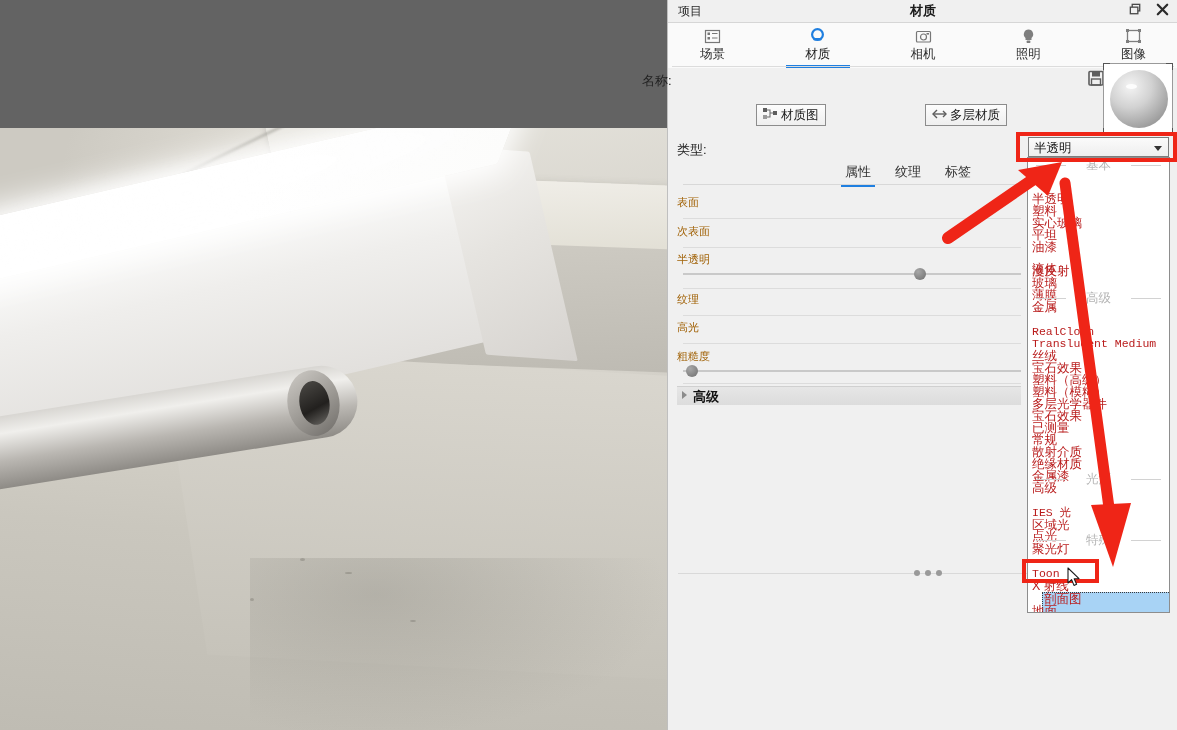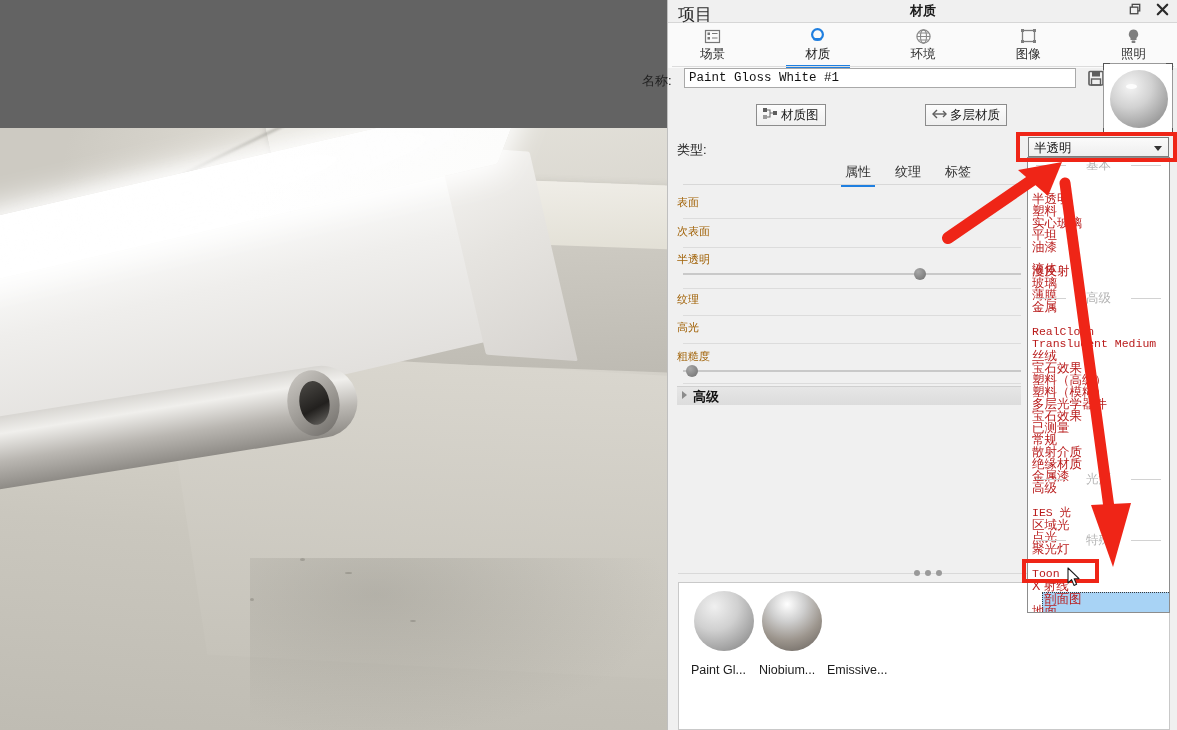--- a/index.html
+++ b/index.html
@@ -58,21 +58,21 @@
   #rod .end{position:absolute;left:350px;top:3px;width:52px;height:66px;border-radius:50%;
     background:linear-gradient(150deg,#cfccc7,#9b9893 55%,#6e6b67);}
   #rod .hole{position:absolute;left:362px;top:14px;width:30px;height:44px;border-radius:50%;
     background:linear-gradient(160deg,#4c4a46,#22201e 60%,#6a6864);}
 
   
   #panel{position:absolute;left:667px;top:0;width:510px;height:730px;background:#f0f0f0;
     border-left:1px solid #bfbfbf;}
   
   #titlebar{position:relative;height:22px;background:#f0f0f0;border-bottom:1px solid #d6d6d6;}
-  #title-left{position:absolute;left:10px;top:3px;font-size:17px;color:#2b2b2b;}
+  #title-left{position:absolute;left:10px;top:3px;font-size:12px;color:#2b2b2b;}
   #title-center{position:absolute;left:0;right:0;top:2px;text-align:center;font-size:13px;font-weight:bold;color:#1b1b1b;}
   #title-btns{position:absolute;right:8px;top:2px;display:flex;gap:12px;align-items:center;}
   .tb-icon{width:15px;height:15px;display:block;}
 
   
   #tabs{position:relative;height:45px;background:#fafafa;display:flex;gap:16px;}
   .tab{flex:1;position:relative;display:flex;flex-direction:column;align-items:center;
     justify-content:flex-start;padding-top:3px;cursor:default;}
   .tab .ico{height:20px;display:flex;align-items:center;justify-content:center;}
   .tab .lbl{font-size:12.5px;color:#2d2d2d;line-height:15px;margin-top:1px;}
@@ -246,63 +246,62 @@
         <span class="ico">
           <svg width="19" height="19" viewBox="0 0 19 19">
               <circle cx="9.5" cy="7.5" r="5.4" fill="none" stroke="#1f7fe0" stroke-width="2.2"></circle>
               <path d="M6.6 12.3 L12.4 12.3" stroke="#1f7fe0" stroke-width="2.4" stroke-linecap="round"></path>
             </svg>
         </span>
         <span class="lbl">材质</span>
         <span class="under"></span>
       </div>
 
-
       <div class="tab">
         <span class="ico">
           <svg width="17" height="17" viewBox="0 0 17 17">
-              <circle cx="8.5" cy="8.5" r="6.6" fill="none" stroke="#888" stroke-width="1.2"></circle>
-              <ellipse cx="8.5" cy="8.5" rx="3" ry="6.6" fill="none" stroke="#888" stroke-width="1.1"></ellipse>
-              <path d="M2 8.5h13M3.3 5h10.4M3.3 12h10.4" stroke="#888" stroke-width="1.1"></path>
-            </svg>
-        </span>
-        <span class="lbl">环境</span>
+              <rect x="1.5" y="3.5" width="14" height="10.5" rx="1" fill="none" stroke="#777" stroke-width="1.2"></rect>
+              <circle cx="8.5" cy="9" r="3" fill="none" stroke="#777" stroke-width="1.2"></circle>
+              <rect x="11.5" y="5" width="2.5" height="1.6" fill="#777"></rect>
+            </svg>
+        </span>
+        <span class="lbl">相机</span>
+
+      </div>
+
+
+      <div class="tab">
+        <span class="ico">
+          <svg width="17" height="17" viewBox="0 0 17 17">
+              <path d="M8.5 1.6a4.7 4.7 0 0 0-3 8.3v2.1h6V9.9a4.7 4.7 0 0 0-3-8.3z" fill="#7e7e7e"></path>
+              <rect x="6.7" y="12.6" width="3.6" height="2.4" rx=".6" fill="#7e7e7e"></rect>
+            </svg>
+        </span>
+        <span class="lbl">照明</span>
 
       </div>
 
       <div class="tab">
         <span class="ico">
           <svg width="17" height="17" viewBox="0 0 17 17">
               <rect x="2.5" y="2.5" width="12" height="11" fill="none" stroke="#7e7e7e" stroke-width="1.3"></rect>
               <rect x="1" y="1" width="3" height="3" fill="#7e7e7e"></rect>
               <rect x="13" y="1" width="3" height="3" fill="#7e7e7e"></rect>
               <rect x="1" y="12" width="3" height="3" fill="#7e7e7e"></rect>
               <rect x="13" y="12" width="3" height="3" fill="#7e7e7e"></rect>
             </svg>
         </span>
         <span class="lbl">图像</span>
 
       </div>
-
-      <div class="tab">
-        <span class="ico">
-          <svg width="17" height="17" viewBox="0 0 17 17">
-              <path d="M8.5 1.6a4.7 4.7 0 0 0-3 8.3v2.1h6V9.9a4.7 4.7 0 0 0-3-8.3z" fill="#7e7e7e"></path>
-              <rect x="6.7" y="12.6" width="3.6" height="2.4" rx=".6" fill="#7e7e7e"></rect>
-            </svg>
-        </span>
-        <span class="lbl">照明</span>
-
-      </div>
     </div>
   </div>
 
   <div id="namerow" style="left:632px;">
     <span id="name-label">名称:</span>
-    <input id="name-input" type="text" value="Paint Gloss White #1" style="">
     <span id="save-icon">
       <svg width="18" height="18" viewBox="0 0 18 18">
           <rect x="2" y="2.5" width="14" height="13.5" rx="1" fill="none" stroke="#5d5d5d" stroke-width="1.6"></rect>
           <rect x="5" y="2.5" width="8" height="5" fill="#5d5d5d"></rect>
           <rect x="4.5" y="10" width="9" height="6" fill="none" stroke="#5d5d5d" stroke-width="1.4"></rect>
         </svg>
     </span>
   </div>
 
   <div id="preview">
@@ -391,34 +390,20 @@
 
   <div id="grabber">
     <span class="rule"></span>
     <span class="dots">
         <i></i>
         <i></i>
         <i></i>
       </span>
   </div>
 
-  <div id="library">
-    <div class="thumb" style="left:12px;">
-      <div class="sp sp0"></div>
-      <div class="cap">Paint Gl...</div>
-    </div>
-    <div class="thumb" style="left:80px;">
-      <div class="sp sp1"></div>
-      <div class="cap">Niobium...</div>
-    </div>
-    <div class="thumb" style="left:148px;">
-      <div class="sp sp2"></div>
-      <div class="cap">Emissive...</div>
-    </div>
-  </div>
 
   <div id="dropdown">
       <div class="dsep" style="top: 1px;">
         <span class="ln l"></span>
         <span class="txt">基本</span>
         <span class="ln r"></span>
       </div>
       <div class="ditem" style="top: 14px; padding-left: 2px;">半透明</div>
       <div class="ditem" style="top: 26px; padding-left: 2px;">塑料</div>
       <div class="ditem" style="top: 38px; padding-left: 2px;">实心玻璃</div>
@@ -448,21 +433,21 @@
       <div class="ditem" style="top: 279px; padding-left: 2px;">绝缘材质</div>
       <div class="ditem" style="top: 291px; padding-left: 2px;">金属漆</div>
       <div class="ditem" style="top: 303px; padding-left: 2px;">高级</div>
       <div class="dsep" style="top: 315px;">
         <span class="ln l"></span>
         <span class="txt">光源</span>
         <span class="ln r"></span>
       </div>
       <div class="ditem mono" style="top: 328px; padding-left: 2px;">IES 光</div>
       <div class="ditem" style="top: 340px; padding-left: 2px;">区域光</div>
-      <div class="ditem" style="top: 352px; padding-left: 2px;">点光</div>
+      <div class="ditem" style="top: 352px; padding-left: 2px; font-family: Liberation Mono, monospace;">点光</div>
       <div class="ditem" style="top: 364px; padding-left: 2px;">聚光灯</div>
       <div class="dsep" style="top: 376px;">
         <span class="ln l"></span>
         <span class="txt">特殊</span>
         <span class="ln r"></span>
       </div>
       <div class="ditem mono" style="top: 389px; padding-left: 2px;">Toon</div>
       <div class="ditem" style="top: 401px; padding-left: 2px;">X 射线</div>
       <div class="ditem sel" style="top: 413px; padding-left: 1px;">剖面图</div>
       <div class="ditem" style="top: 426px; padding-left: 2px;">地面</div>

